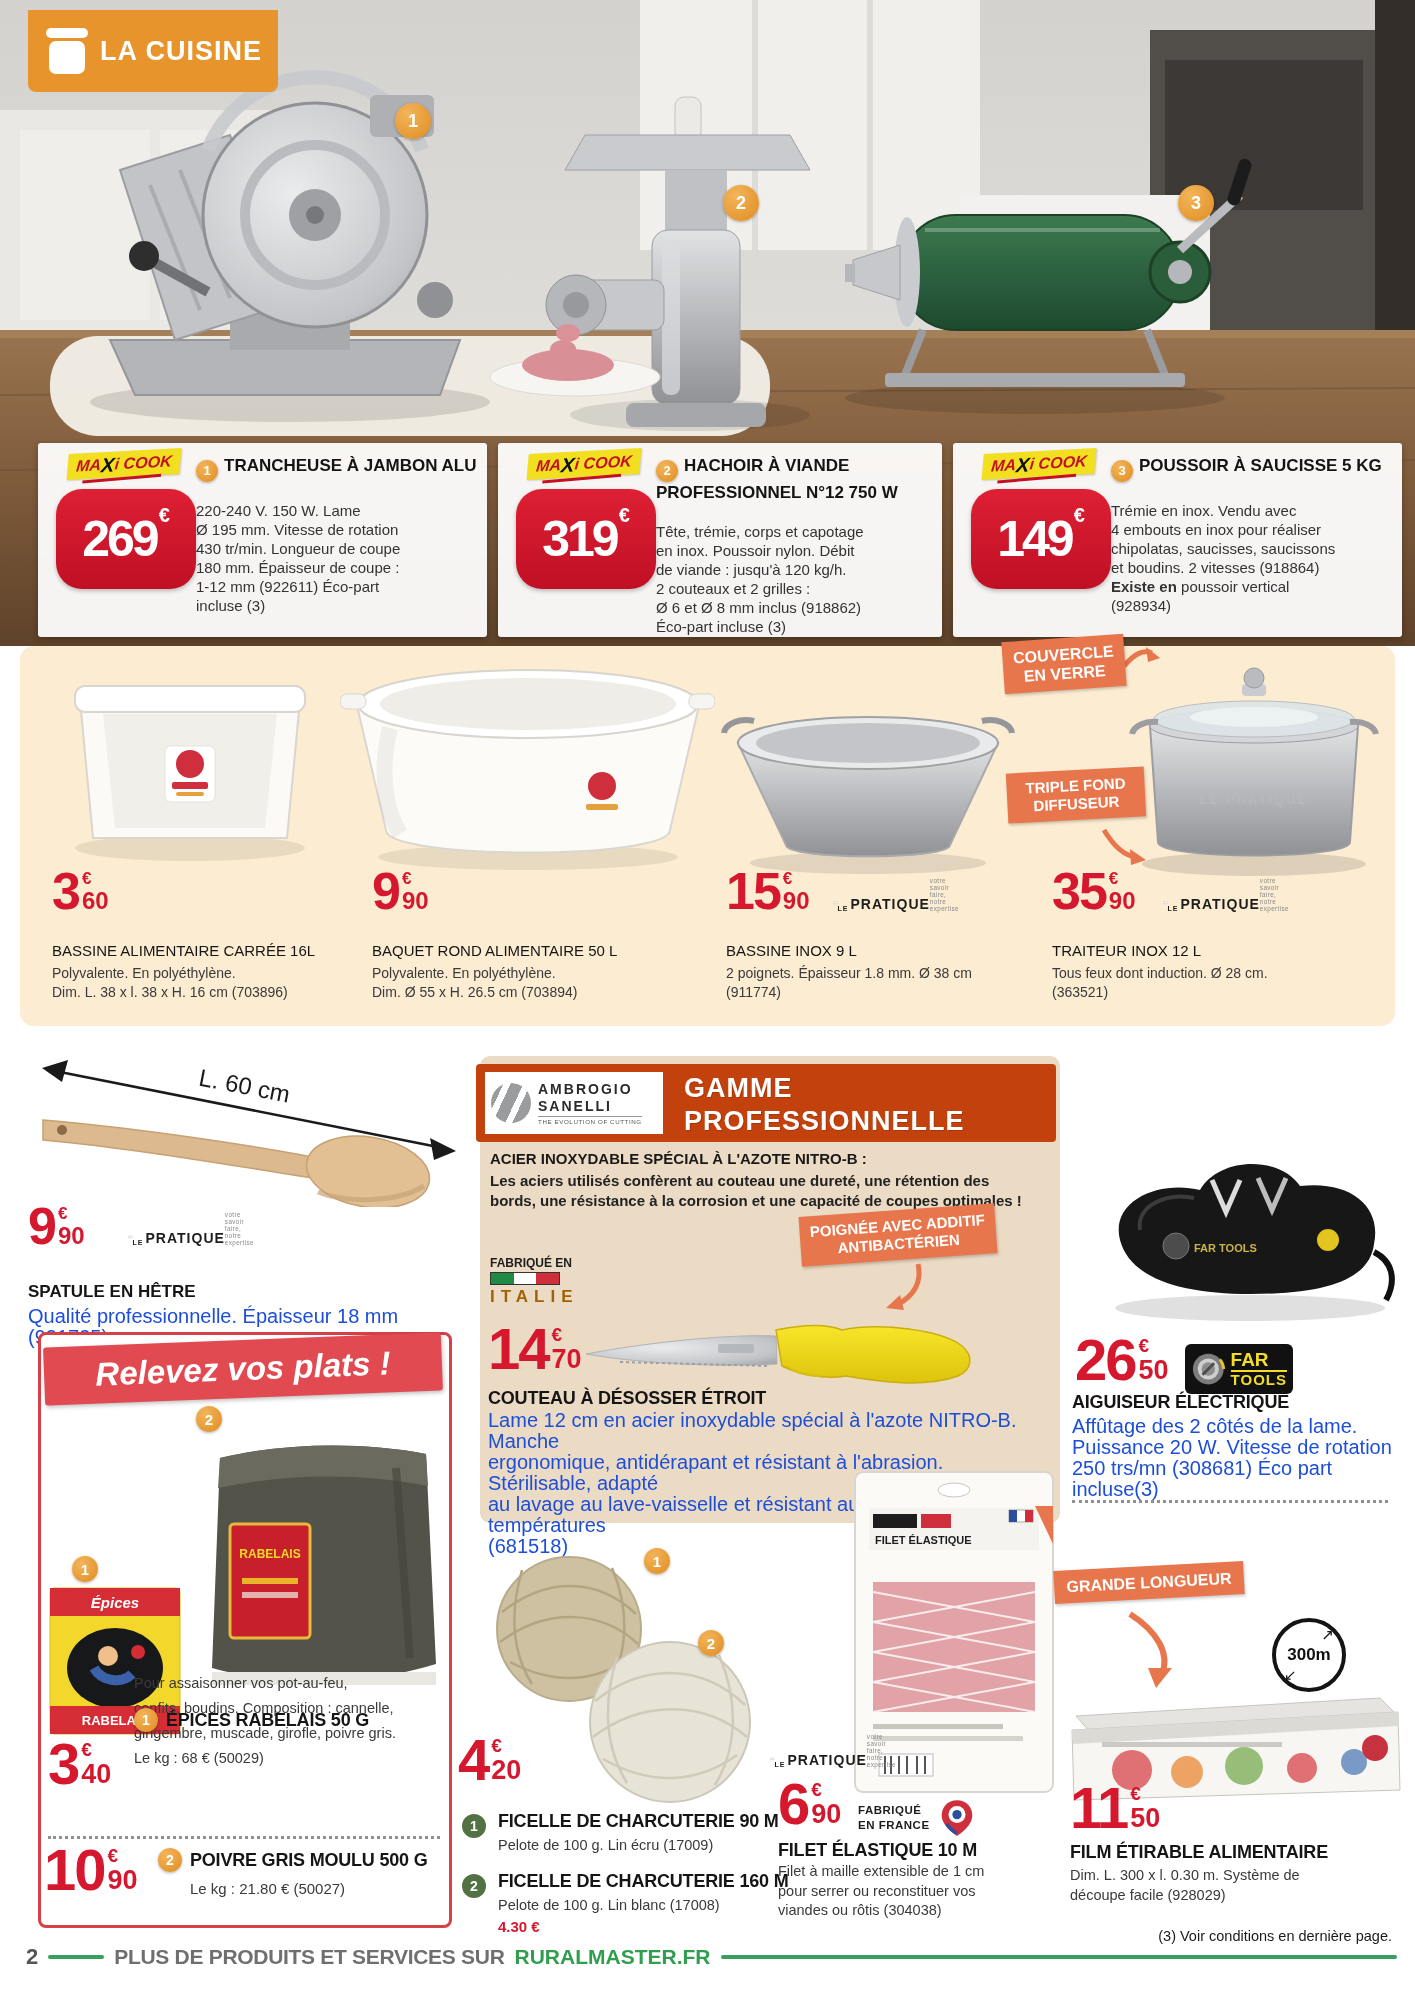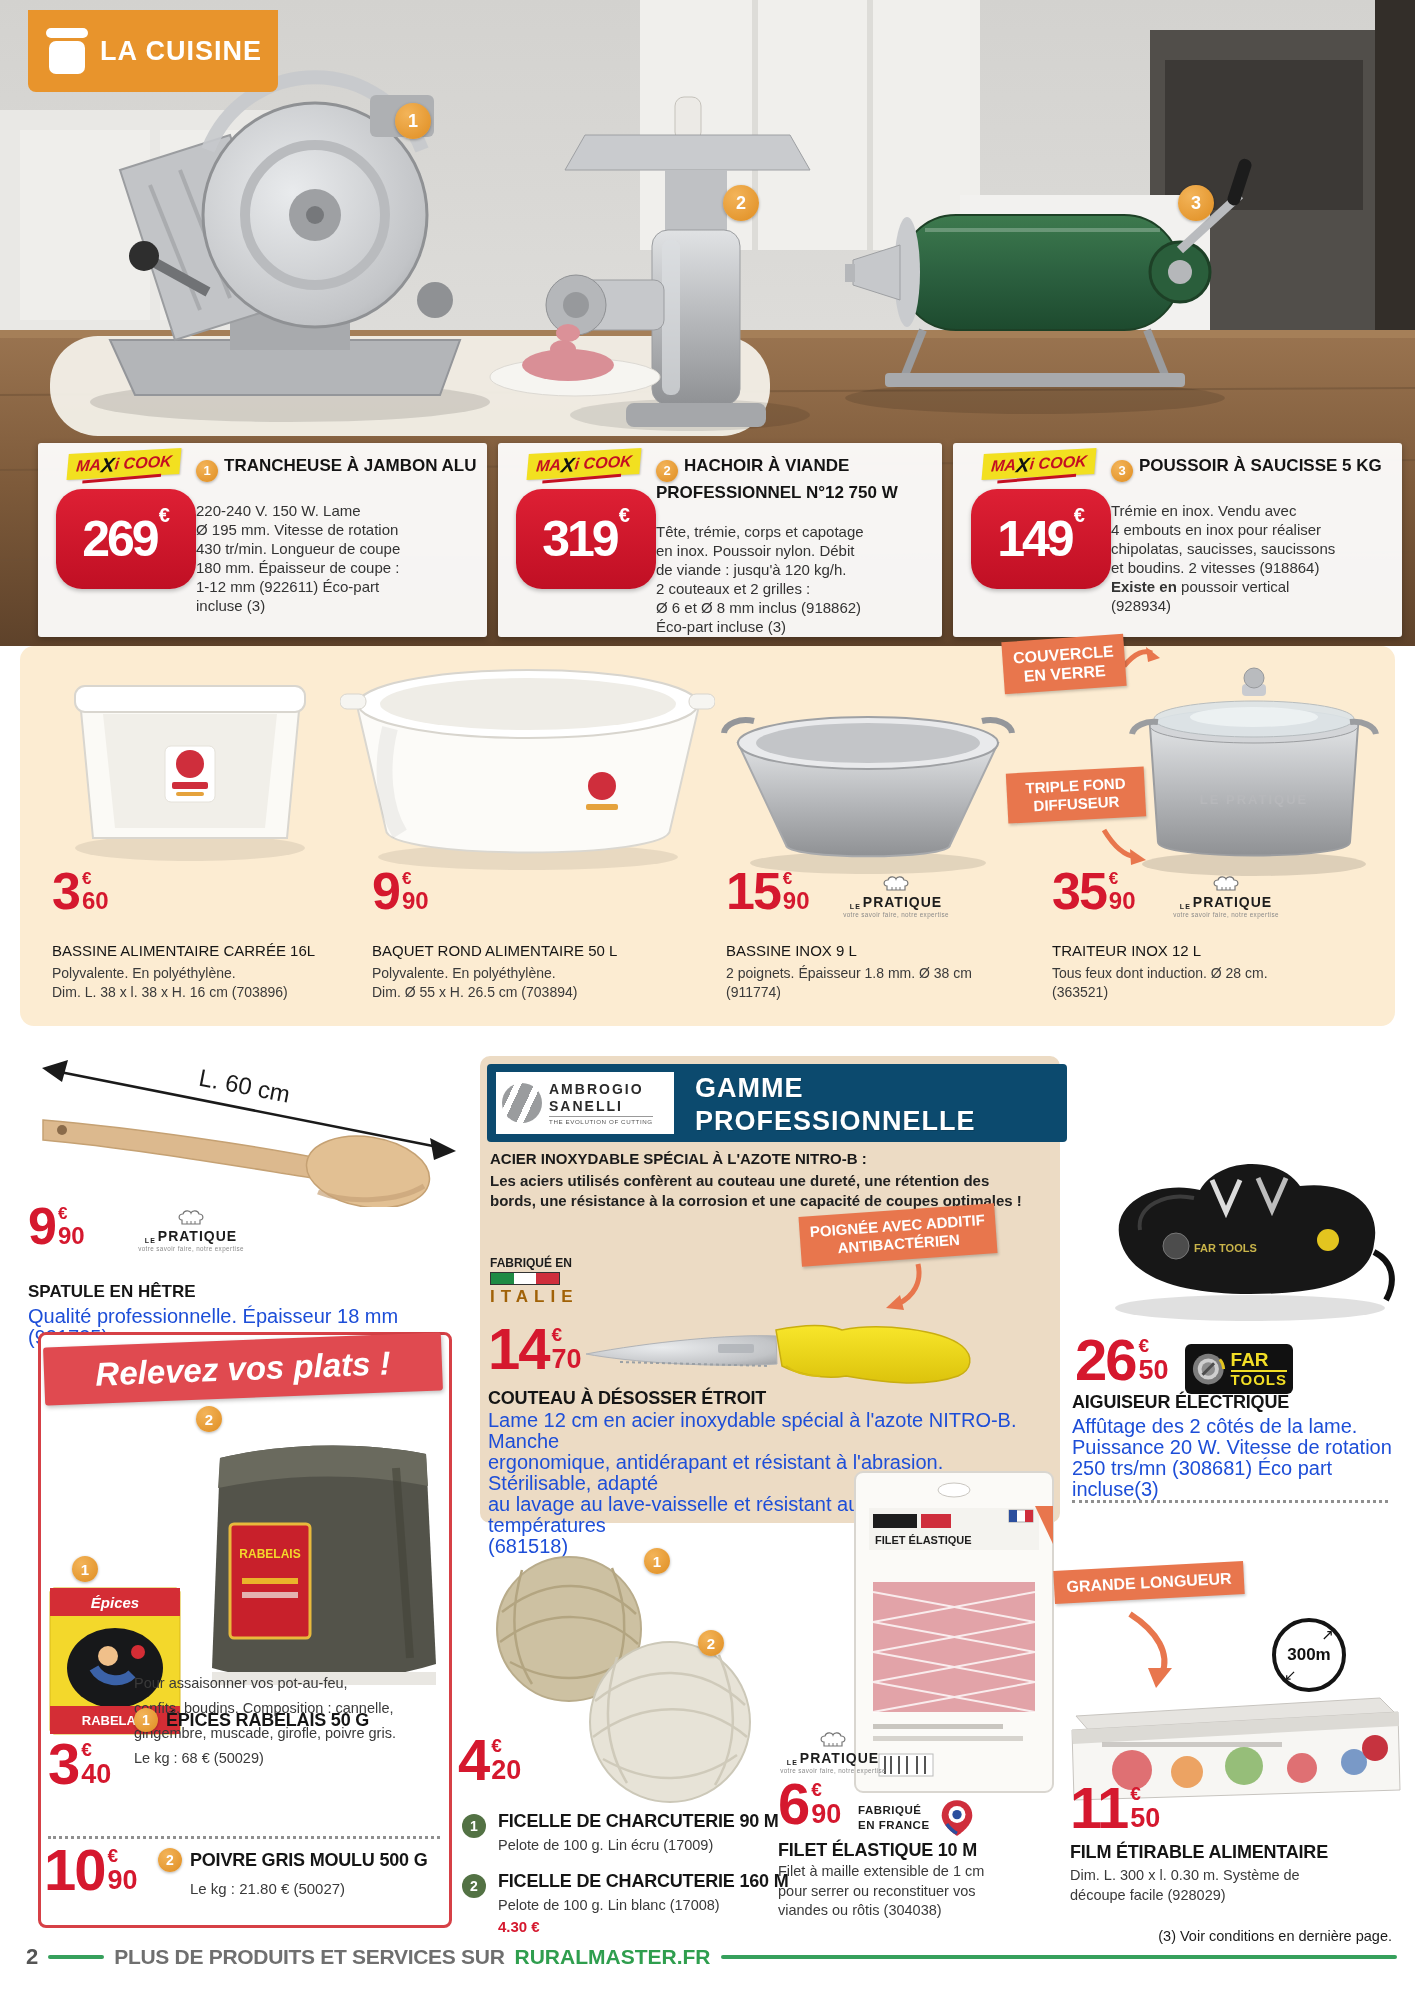--- a/index.html
+++ b/index.html
@@ -44,37 +44,37 @@
 .card .de{font-size:15px;line-height:19px;margin-top:19px;color:#333}
 .mxc{position:absolute;left:30px;top:8px;width:112px;height:26px;background:#f2e020;transform:skewX(-8deg) rotate(-3deg);display:flex;align-items:center;justify-content:center;font-style:italic;font-weight:900;font-size:16px;color:#c41022;box-shadow:1px 1px 2px rgba(0,0,0,.2)}
 .mxc::after{content:"";position:absolute;bottom:-3px;left:14%;width:70%;height:3px;background:#c41022;transform:rotate(-2deg)}
 .mxc .p2{color:#111;font-size:20px}
 
 .beige1{position:absolute;left:20px;top:646px;width:1375px;height:380px;background:#fcecd2;border-radius:14px}
 .beige2{position:absolute;left:480px;top:1056px;width:580px;height:467px;background:#ecdbc4;border-radius:10px}
 
 .otag{position:absolute;background:#e8764d;color:#fff;font-weight:700;text-transform:uppercase;text-align:center;line-height:1.2;padding:7px 8px;box-shadow:1px 2px 3px rgba(0,0,0,.2);z-index:4}
 
-.lp{position:absolute;display:flex;flex-direction:column;align-items:center;width:126px;color:#222}
+.lp{position:absolute;display:flex;flex-direction:row;align-items:flex-end;width:126px;color:#222}
 .lp .nm{font-weight:700;font-size:14px;letter-spacing:1px;display:flex;align-items:flex-end;color:#1d1d1d}
 .lp .le{font-size:7px;font-weight:700;margin-right:2px;line-height:1}
 .lp .tg{font-size:6.3px;color:#8a8a8a;letter-spacing:.4px;margin-top:1px}
 .ft{position:absolute;width:108px;height:50px;background:#111;border-radius:6px;display:flex;align-items:center;padding:4px 6px;gap:5px}
 .ft .txt{display:flex;flex-direction:column;line-height:1.05}
 .ft .far{color:#f2de26;font-weight:900;font-size:19px;border-bottom:2px solid #f2de26}
 .ft .tools{color:#f2de26;font-weight:900;font-size:15px;letter-spacing:1px}
 .mi{position:absolute;left:490px;top:1256px;display:flex;flex-direction:column}
 .mi .lb{font-size:12px;font-weight:700;color:#1d1d1d}
 .mi .flag{display:flex;width:70px;height:13px;border:1px solid #333;margin-top:2px}
 .mi .flag span{flex:1}
 .mi .ct{font-size:17px;font-weight:900;letter-spacing:6px;color:#a16207;margin-top:2px}
 .mf{position:absolute;left:858px;top:1798px;display:flex;align-items:center;gap:10px}
 .mf .lines{font-size:11.5px;font-weight:800;letter-spacing:.5px;color:#1d1d1d;line-height:1.3}
 
-.sanbanner{position:absolute;left:487px;top:1064px;width:580px;height:78px;background:#0c4a6e;border-radius:4px}
+.sanbanner{position:absolute;left:476px;top:1064px;width:580px;height:78px;background:#c2410c;border-radius:4px}
 .sanlogo{position:absolute;left:9px;top:8px;width:178px;height:62px;background:#fff;display:flex;align-items:center;padding:6px;gap:7px}
 .sanlogo .sicon{width:40px;height:40px;border-radius:50%;background:linear-gradient(115deg,#9a9c9e 22%,#fff 22% 34%,#9a9c9e 34% 56%,#fff 56% 68%,#9a9c9e 68%)}
 .sanlogo .l1{font-size:14px;font-weight:800;letter-spacing:2px;color:#2a2a2a;line-height:1.15}
 .sanlogo .tg{font-size:6.2px;letter-spacing:.6px;color:#555;border-top:1px solid #999;margin-top:2px;padding-top:1px}
 .gamme{position:absolute;left:208px;top:8px;color:#fff;font-size:27px;font-weight:900;line-height:33px;letter-spacing:1px;text-shadow:1px 1px 0 rgba(0,0,0,.15)}
 
 .t18{font-size:18px;font-weight:700;color:#151515;letter-spacing:-.2px}
 .t15{font-size:15px;font-weight:400;color:#151515}
 .t17{font-size:17px;font-weight:700;color:#151515}
 .d14{font-size:14px;line-height:19px;color:#3a3a3a}

